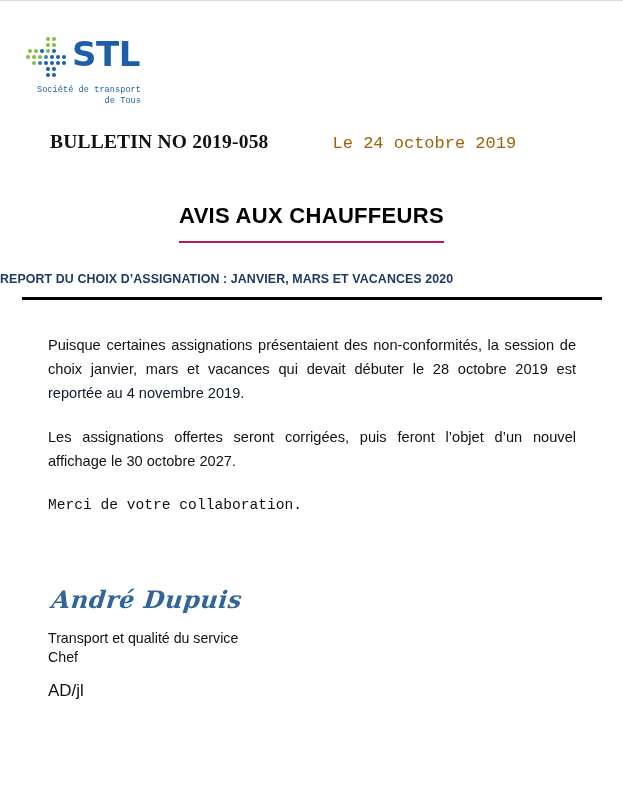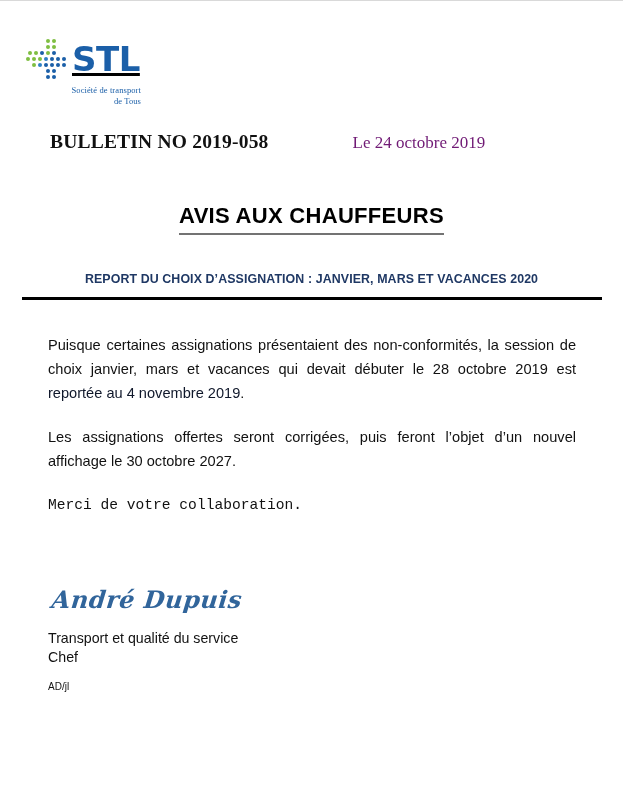--- a/index.html
+++ b/index.html
@@ -27,23 +27,22 @@
   
   .logo-block {
     position: absolute;
     left: 26px;
     top: 36px;
     width: 240px;
     height: 70px;
   }
   .logo-row {
     display: flex;
-    align-items: center;
+    align-items: flex-start;
     height: 44px;
-    text-decoration: underline;
   }
   .logo-mark {
     position: relative;
     width: 44px;
     height: 40px;
     flex: none;
   }
   .logo-mark i {
     position: absolute;
     width: 4px;
@@ -63,21 +62,21 @@
     color: #1B5FA8;
     line-height: 1;
     margin-left: 2px;
     margin-bottom: 1px;
   }
   .logo-tagline {
     width: 115px;
     margin-left: 0px;
     margin-top: 4px;
     text-align: right;
-    font-family: Liberation Serif, serif;
+    font-family: Liberation Mono, monospace;
     font-size: 8.5px;
     line-height: 11px;
     color: #1B5FA8;
     letter-spacing: 0.1px;
   }
 
   
   .header-row {
     position: absolute;
     left: 50px;
@@ -88,53 +87,52 @@
   }
   .bulletin-no {
     font-family: "Liberation Serif", serif;
     font-weight: bold;
     font-size: 19.5px;
     letter-spacing: 0.2px;
     color: #111111;
     white-space: nowrap;
   }
   .bulletin-date {
-    margin-left: 84px;
-    font-family: Liberation Serif, serif;
+    margin-left: 64px;
+    font-family: Liberation Mono, monospace;
     font-size: 17px;
-    color: #701a75;
+    color: #a16207;
     white-space: nowrap;
   }
 
   
   .main-title {
     position: absolute;
     left: 0;
     right: 0;
     top: 202px;
     text-align: center;
     font-family: "Liberation Sans", sans-serif;
     font-weight: bold;
     font-size: 22px;
     letter-spacing: 0.3px;
     color: #000000;
   }
   .main-title span {
-    border-bottom: 2px solid #737373;
-    padding-bottom: 5px;
+    border-bottom: 2px solid #be185d;
+    padding-bottom: 13px;
     margin-top: 20px;
   }
 
   
   .subtitle {
     position: absolute;
     left: 0;
     right: 0;
     top: 271px;
-    text-align: center;
     font-family: "Liberation Sans", sans-serif;
     font-weight: bold;
     font-size: 12.4px;
     letter-spacing: 0.1px;
     color: #1F3864;
   }
   .rule {
     position: absolute;
     left: 22px;
     width: 580px;
@@ -184,21 +182,21 @@
     font-family: "Liberation Sans", sans-serif;
     font-size: 14.2px;
     line-height: 19px;
     color: #111111;
   }
   .sig-initials {
     position: absolute;
     left: 48px;
     top: 680px;
     font-family: "Liberation Sans", sans-serif;
-    font-size: 10px;
+    font-size: 17px;
     color: #111111;
   }
 </style>
 </head>
 <body>
 
 <div class="page">
 
   <div class="logo-block">
     <div class="logo-row">

